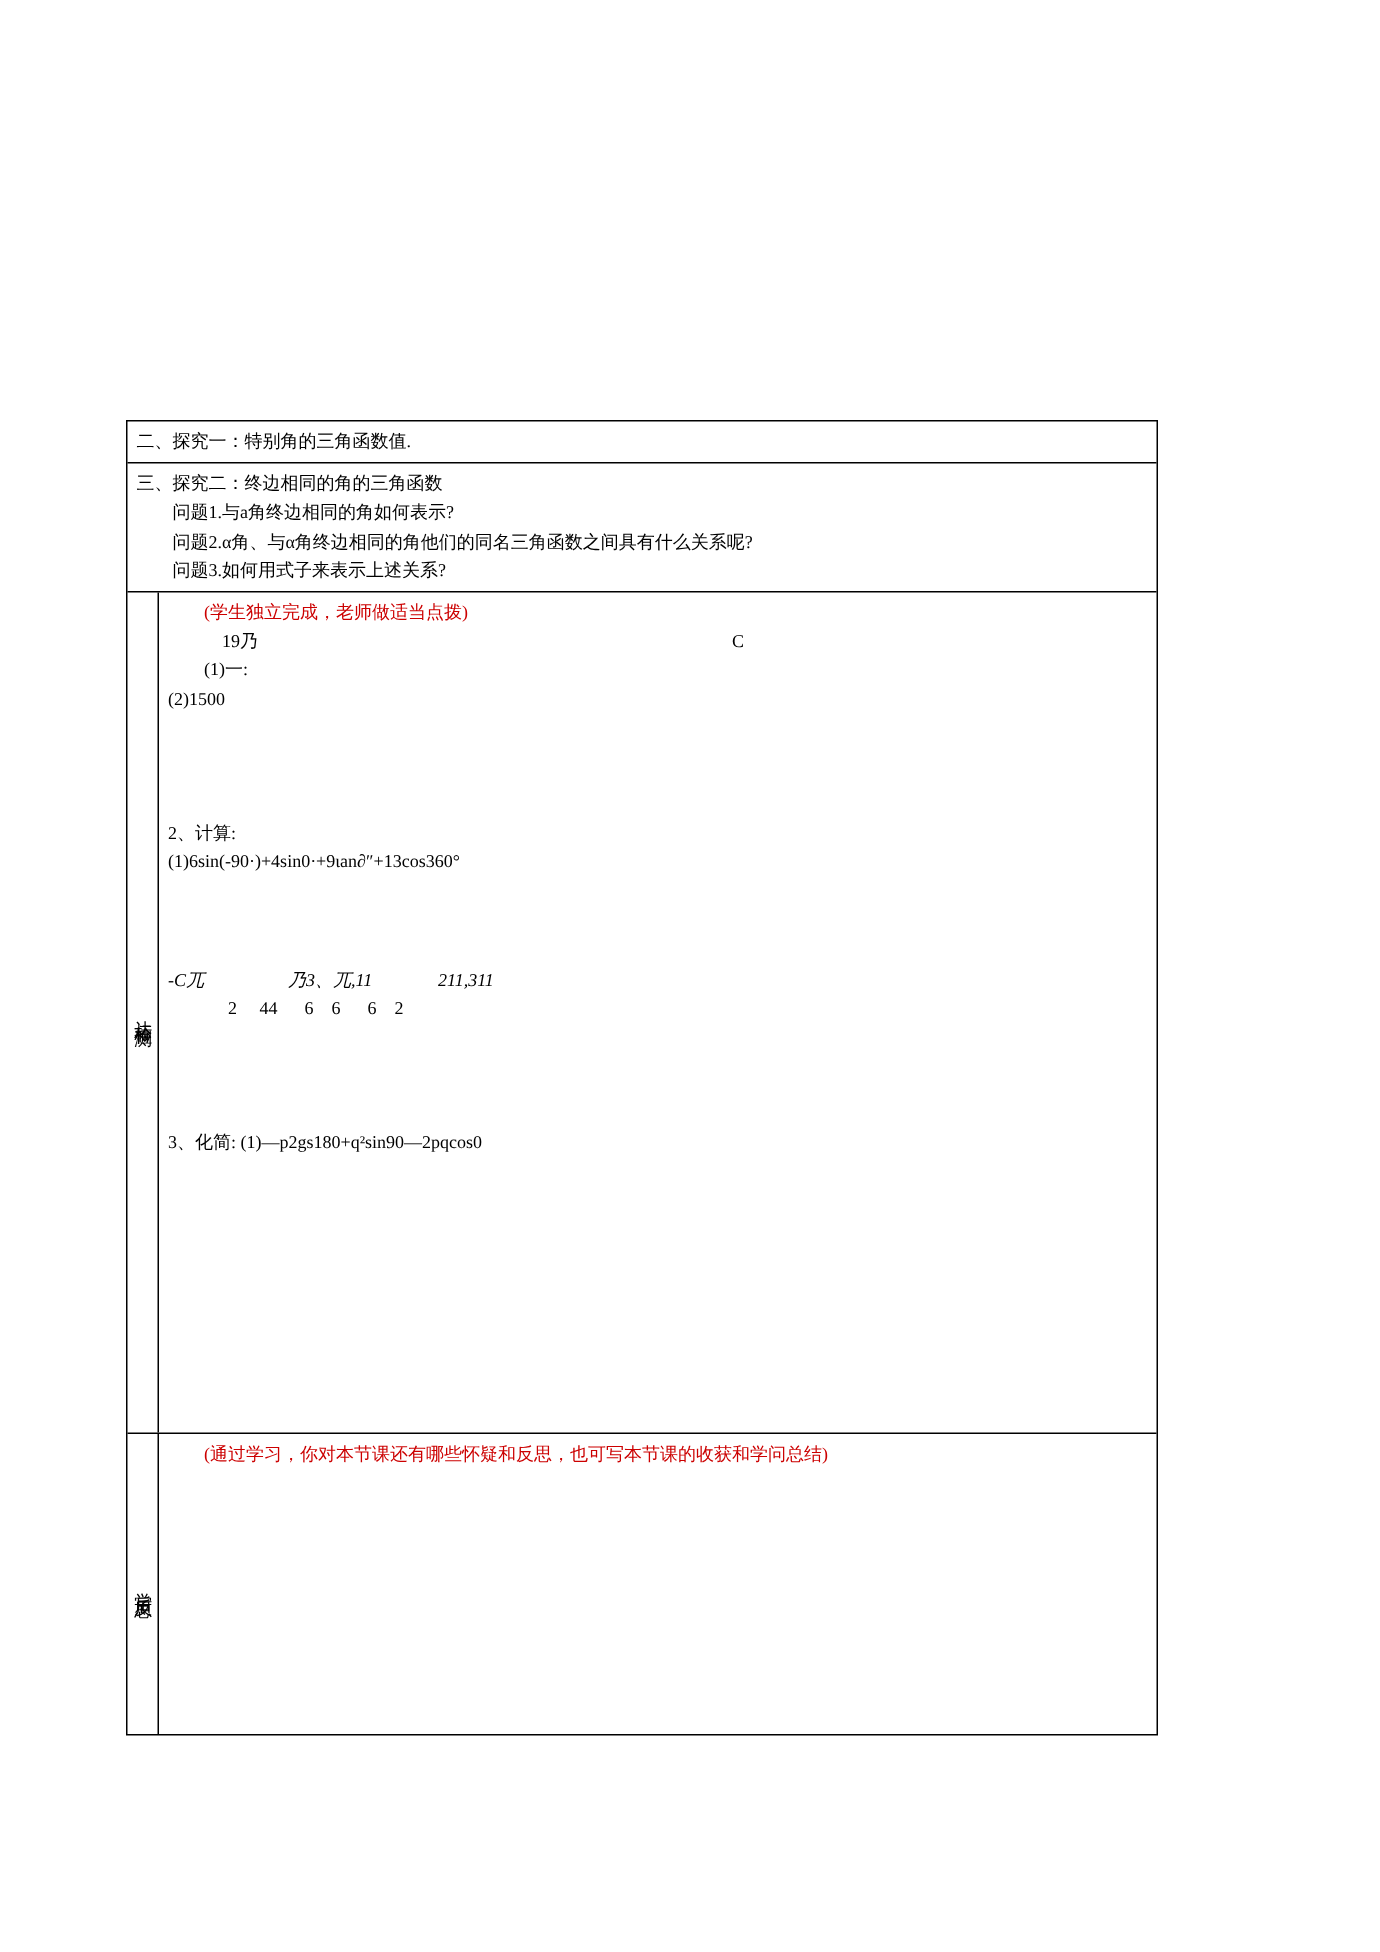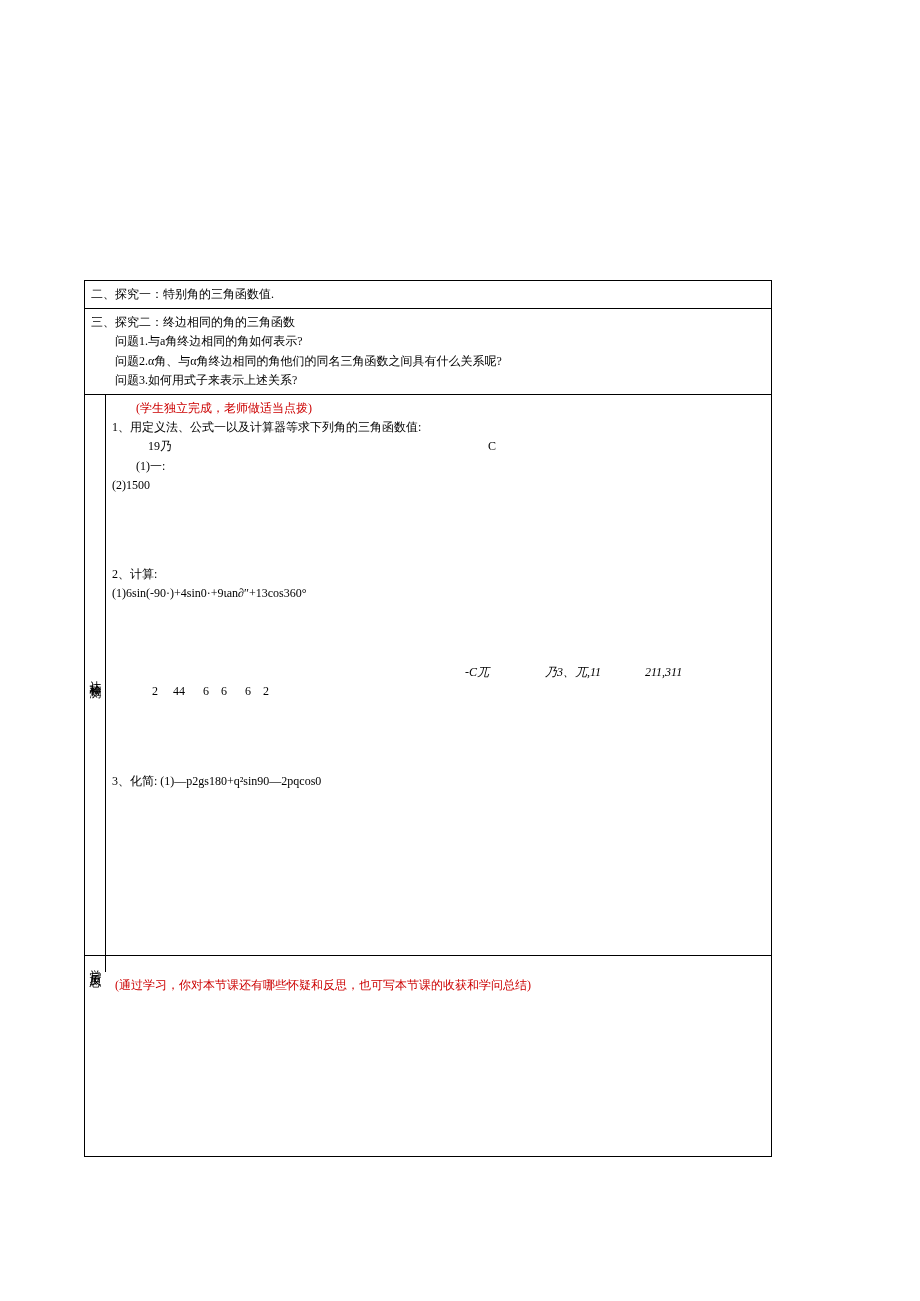--- a/index.html
+++ b/index.html
@@ -63,47 +63,46 @@
         <div class="indent1">问题1.与a角终边相同的角如何表示?</div>
         <div class="indent1">问题2.α角、与α角终边相同的角他们的同名三角函数之间具有什么关系呢?</div>
         <div class="indent1">问题3.如何用式子来表示上述关系?</div>
       </div>
     </div>
 
     <div class="row" style="min-height:560px;">
       <div class="side">达标检测</div>
       <div class="full">
         <div class="red indent1">(学生独立完成，老师做适当点拨)</div>
-        <div>1、用定义法、公式一以及计算器等求下列角的三角函数值:</div>
         <div style="display:flex;">
           <span style="width:120px;" class="indent2">19乃</span>
           <span style="width:220px;"></span>
           <span>C</span>
         </div>
         <div style="display:flex; margin-bottom:70px;flex-direction:column;">
           <span style="width:200px;" class="indent1">(1)一:</span>
           <span style="width:120px;"></span>
           <span>(2)1500</span>
         </div>
 
         <div>2、计算:</div>
         <div style="margin-bottom:60px;">(1)6sin(-90·)+4sin0·+9ιan∂″+13cos360°</div>
 
-        <div style="display:flex; font-family:'Times New Roman',serif;justify-content:flex-end;">
+        <div style="display:flex; font-family:'Times New Roman',serif;">
           <span style="width:80px;" class="italic">-C兀</span>
           <span style="width:100px;" class="italic">乃3、兀,11</span>
           <span style="width:120px;" class="italic">211,311</span>
         </div>
         <div style="padding-left:40px; white-space:pre; margin-bottom:70px;">2     44      6    6      6    2</div>
 
         <div style="margin-bottom:75px;">3、化简:  (1)—p2gs180+q²sin90—2pqcos0</div>
       </div>
     </div>
 
-    <div class="row" style="min-height:200px;flex-direction:column;">
+    <div class="row" style="min-height:200px;">
       <div class="side">学后反思</div>
       <div class="full">
         <div class="red indent1">(通过学习，你对本节课还有哪些怀疑和反思，也可写本节课的收获和学问总结)</div>
       </div>
     </div>
 
   </div>
 </div>
 
 </body></html>

